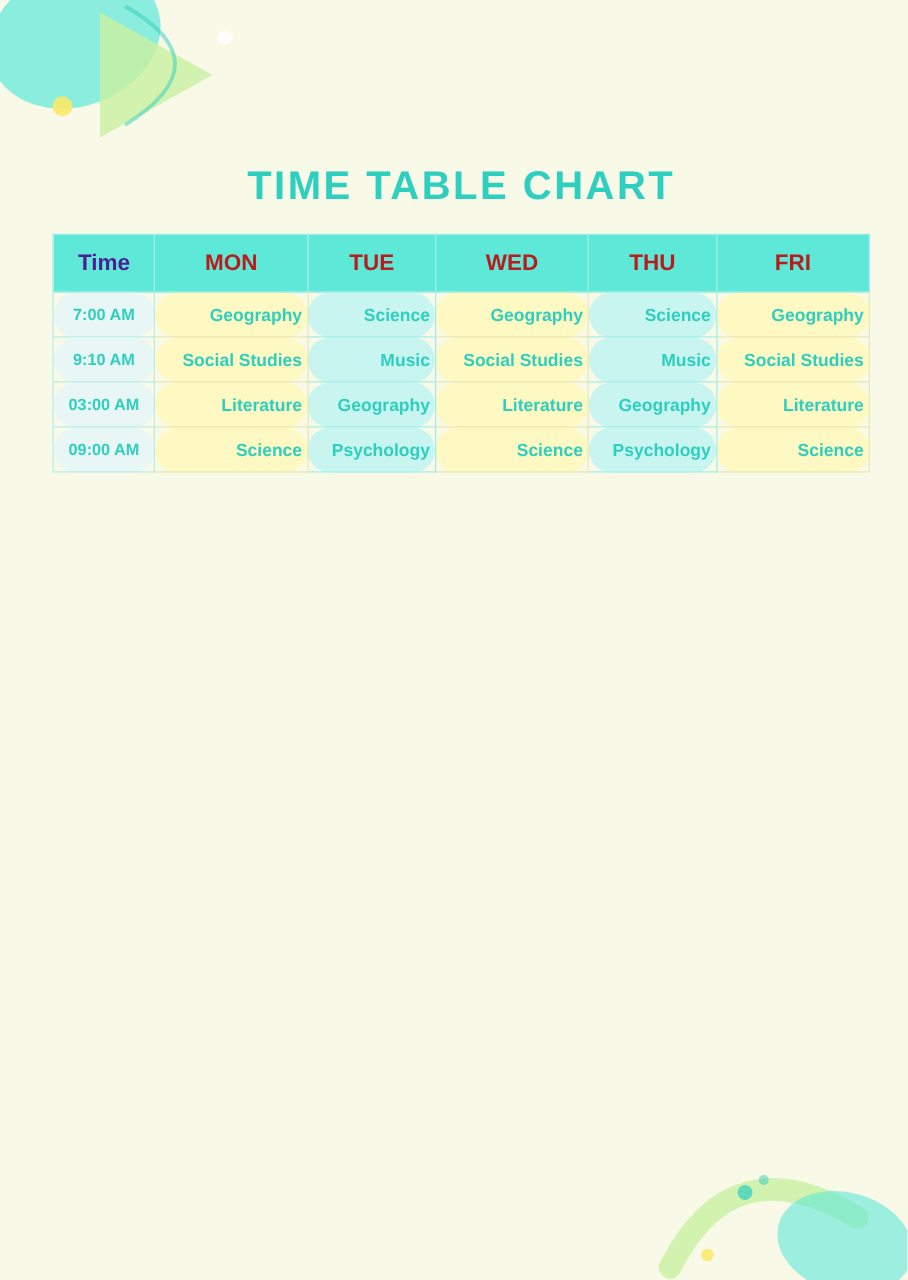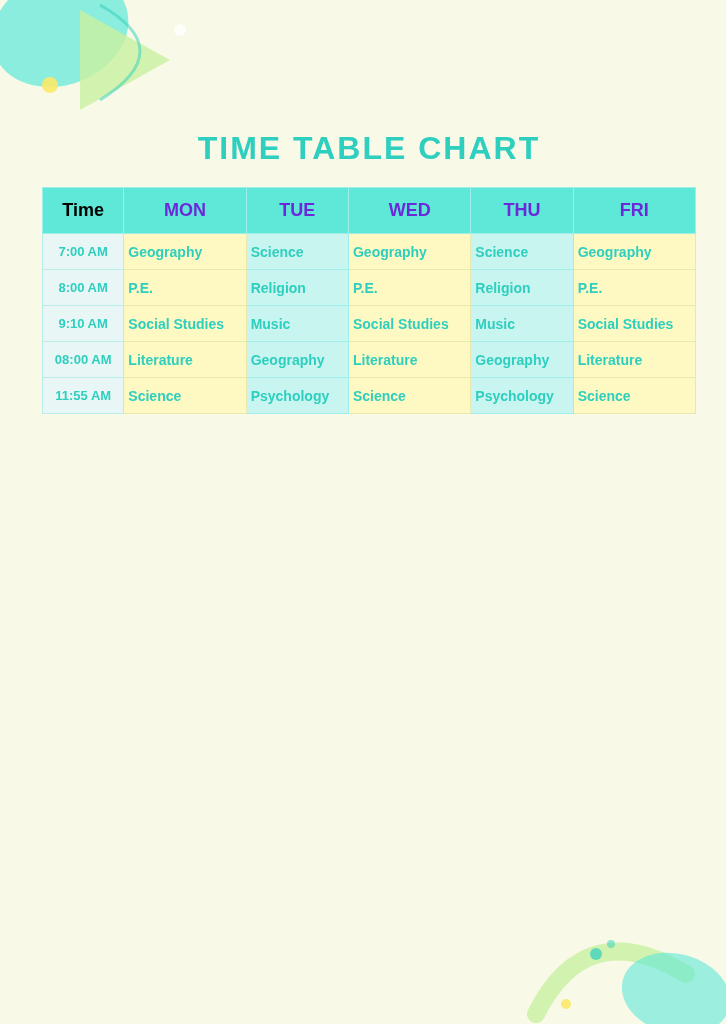--- a/index.html
+++ b/index.html
@@ -46,30 +46,30 @@
       margin: 110px 0 20px 0;
     }
 
     .timetable {
       width: 100%;
       border-collapse: collapse;
     }
 
     .timetable th {
       background-color: #5de8d8;
-      color: #6d28d9;
+      color: #b91c1c;
       font-size: 18px;
       font-weight: 700;
       padding: 12px 8px;
       text-align: center;
       border: 1px solid #a0eeea;
     }
 
     .timetable th.time-header {
-      color: #000000;
+      color: #4c1d95;
     }
 
     .time-col {
       background-color: #e8f7f5;
       color: #2ecfbe;
       font-weight: 700;
       font-size: 13px;
       text-align: center;
       padding: 10px 6px;
       border: 1px solid #b8ede9;
@@ -93,26 +93,27 @@
       font-size: 14px;
       font-weight: 700;
       text-align: center;
       padding: 8px 4px;
       border: 1px solid #a0eeea;
       vertical-align: middle;
     }
 
     .timetable td {
       height: 26px;
+      border-radius: 18px;
     }
 
     
     .subject-cell {
       vertical-align: middle;
-      text-align: left;
+      text-align: right;
       font-weight: 700;
     }
   </style>
 </head>
 <body>
 
 <svg class="deco-top-left" viewBox="0 0 220 130" xmlns="http://www.w3.org/2000/svg">
 
   <ellipse cx="60" cy="30" rx="70" ry="55" fill="#5de8d8" opacity="0.7" transform="rotate(-20 60 30)"></ellipse>
 
@@ -154,45 +155,37 @@
     <tbody id="timetable-body">
     <tr>
           <td class="time-col">7:00 AM</td>
           <td class="yellow-col subject-cell">Geography</td>
           <td class="teal-col subject-cell">Science</td>
           <td class="yellow-col subject-cell">Geography</td>
           <td class="teal-col subject-cell">Science</td>
           <td class="yellow-col subject-cell">Geography</td>
         </tr>
         <tr>
-          <td class="time-col">8:00 AM</td>
-          <td class="yellow-col subject-cell">P.E.</td>
-          <td class="teal-col subject-cell">Religion</td>
-          <td class="yellow-col subject-cell">P.E.</td>
-          <td class="teal-col subject-cell">Religion</td>
-          <td class="yellow-col subject-cell">P.E.</td>
-        </tr>
-        <tr>
           <td class="time-col">9:10 AM</td>
           <td class="yellow-col subject-cell">Social Studies</td>
           <td class="teal-col subject-cell">Music</td>
           <td class="yellow-col subject-cell">Social Studies</td>
           <td class="teal-col subject-cell">Music</td>
           <td class="yellow-col subject-cell">Social Studies</td>
         </tr>
         <tr>
-          <td class="time-col">08:00 AM</td>
+          <td class="time-col">03:00 AM</td>
           <td class="yellow-col subject-cell">Literature</td>
           <td class="teal-col subject-cell">Geography</td>
           <td class="yellow-col subject-cell">Literature</td>
           <td class="teal-col subject-cell">Geography</td>
           <td class="yellow-col subject-cell">Literature</td>
         </tr>
         <tr>
-          <td class="time-col">11:55 AM</td>
+          <td class="time-col">09:00 AM</td>
           <td class="yellow-col subject-cell">Science</td>
           <td class="teal-col subject-cell">Psychology</td>
           <td class="yellow-col subject-cell">Science</td>
           <td class="teal-col subject-cell">Psychology</td>
           <td class="yellow-col subject-cell">Science</td>
         </tr>
       </tbody>
   </table>
 </div>
 

